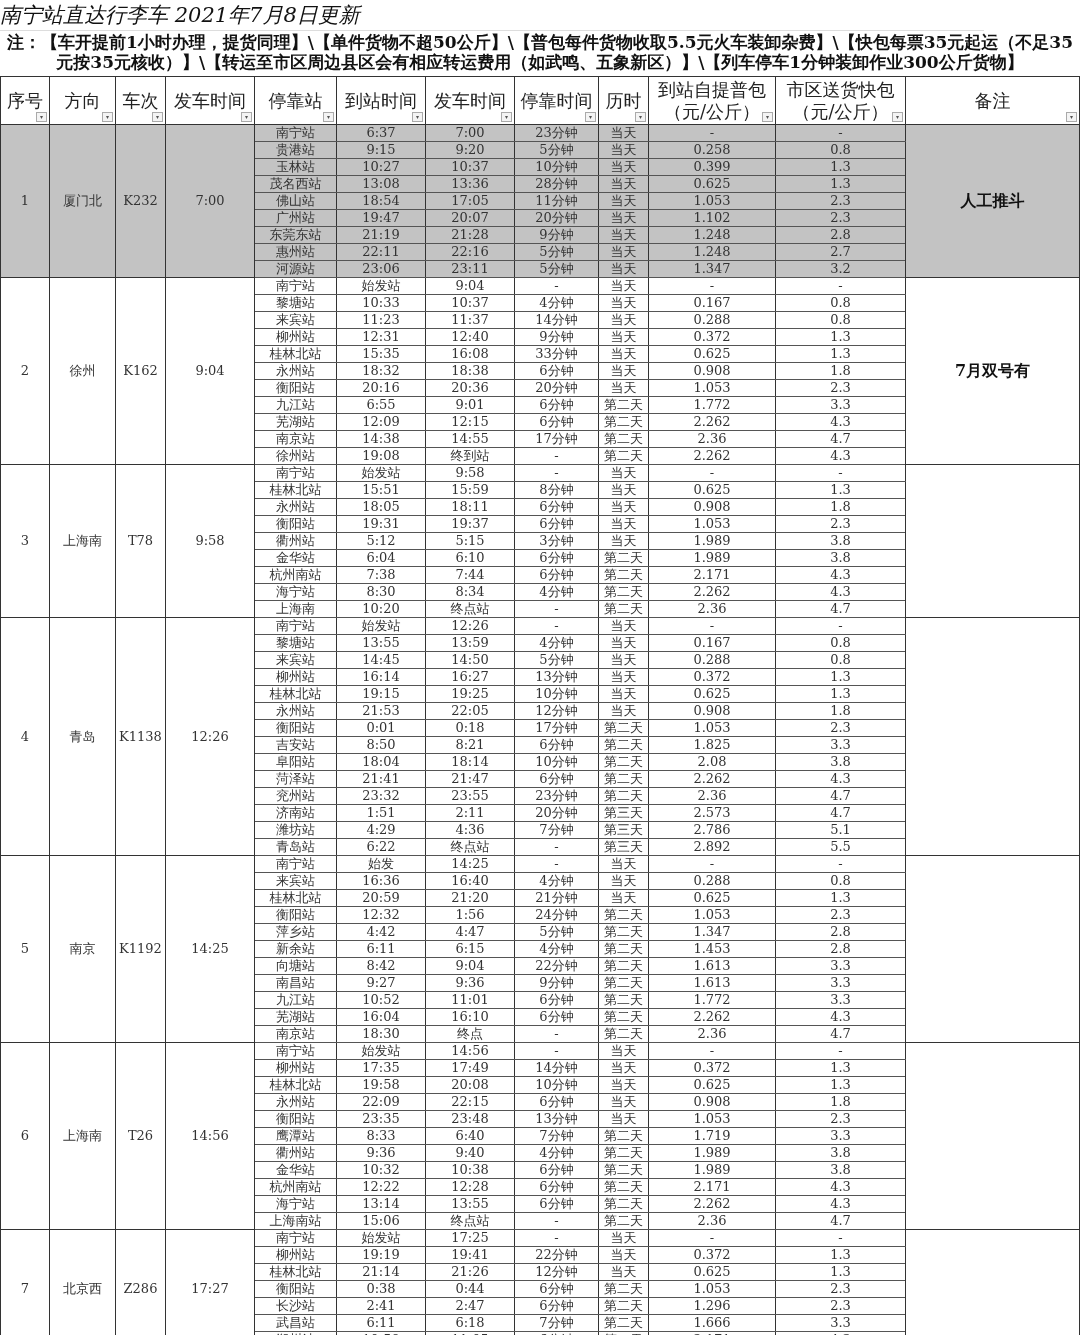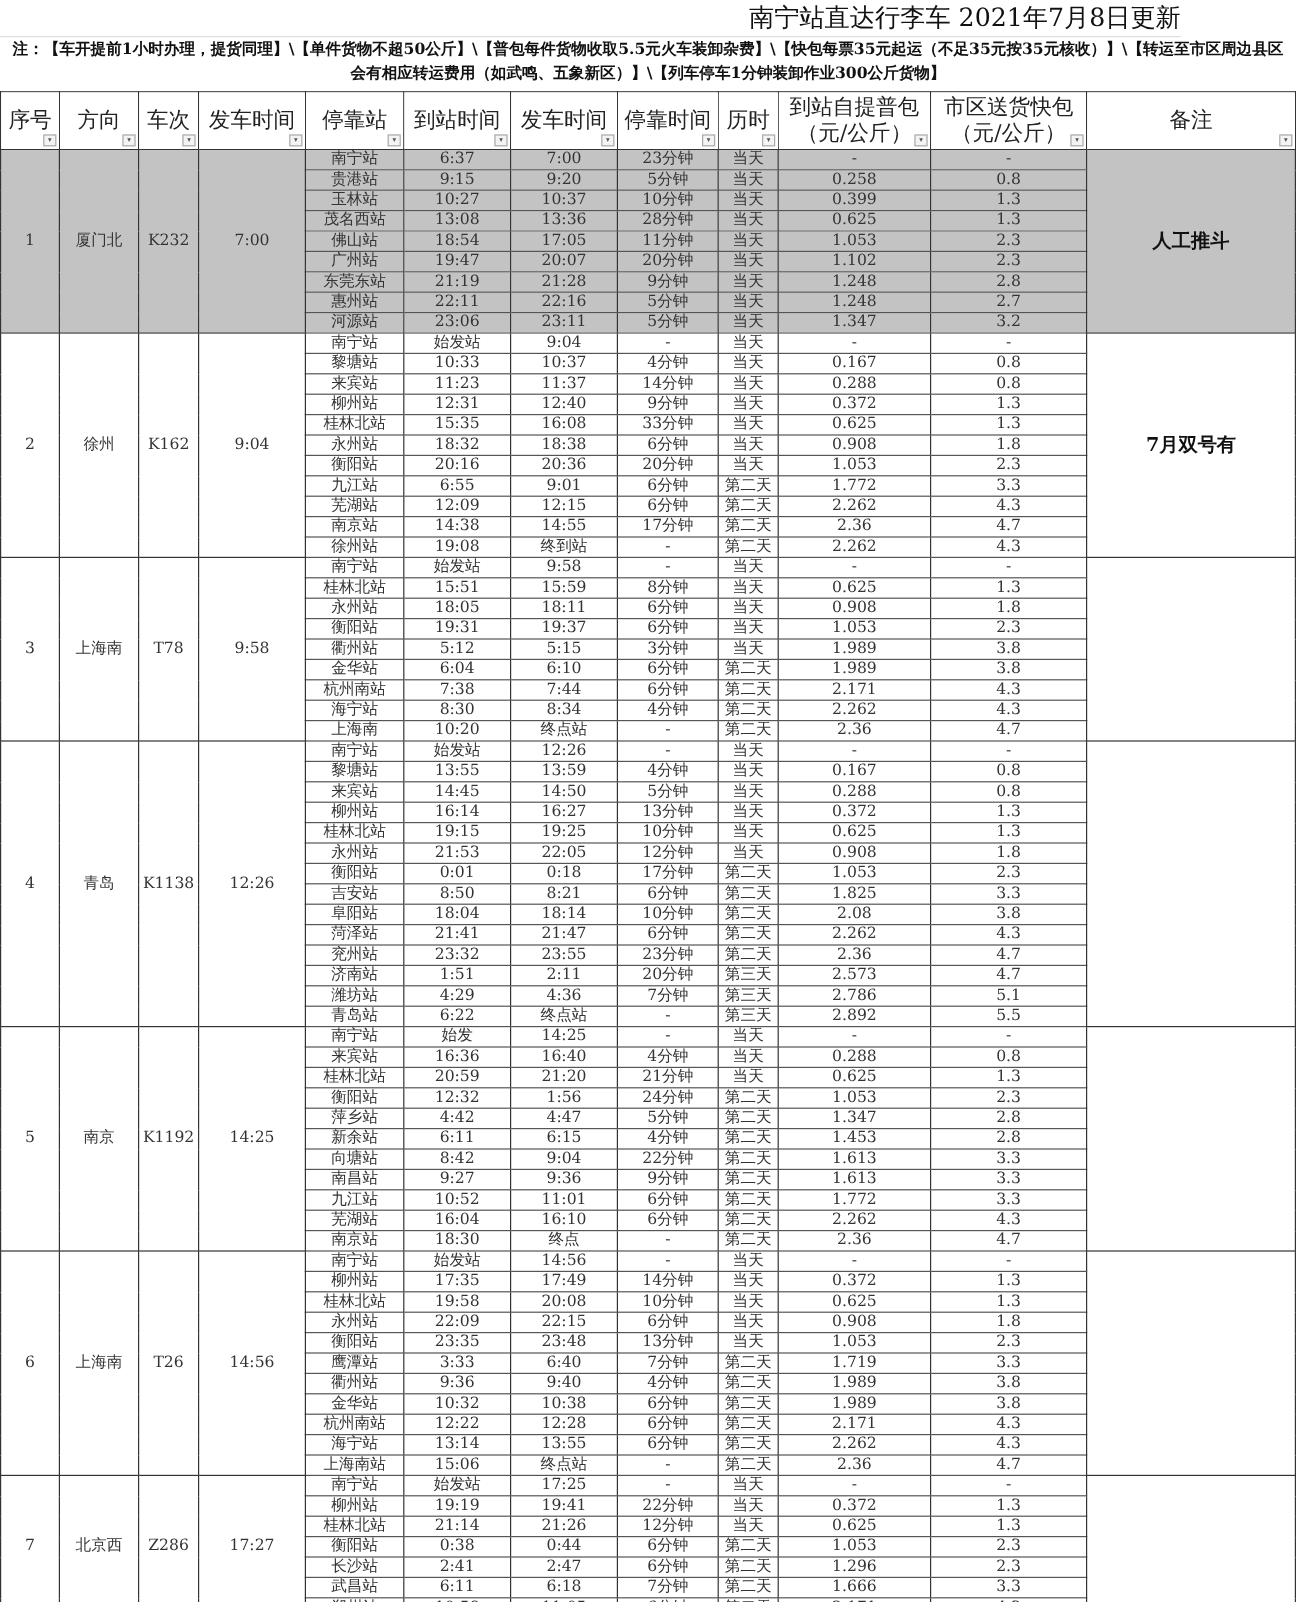--- a/index.html
+++ b/index.html
@@ -1,20 +1,20 @@
 <!DOCTYPE html>
 <html><head>
 <meta charset="utf-8">
 <style>
   html, body { margin:0; padding:0; background:#ffffff; }
   body { width:1080px; height:1335px; overflow:hidden; position:relative;
          font-family:"DejaVu Serif","Liberation Serif",serif; color:#222; }
   .title { position:absolute; left:0; top:0; width:984px; height:30px; line-height:30px;
-           text-align:right; font-size:21px; color:#111; border-bottom:1px solid #ddd; }
-  .note { position:absolute; left:4px; top:32px; width:1072px; font-size:13px; line-height:20px;
+           text-align:left; font-size:21px; color:#111; border-bottom:1px solid #ddd;font-style:italic; }
+  .note { position:absolute; left:4px; top:32px; width:1072px; font-size:17px; line-height:20px;
           text-align:center; color:#111; font-weight:bold; }
   table { position:absolute; left:0; top:76px; border-collapse:collapse; table-layout:fixed; width:1079px; }
   th, td { border:1px solid #333; padding:0; text-align:center; overflow:hidden; white-space:nowrap; }
   th { height:47px; font-size:18px; font-weight:normal; position:relative; background:#fff; line-height:22px; }
   td { height:16px; font-size:13px; line-height:16px; color:#333; }
   td.inner { border-top:1px solid #555; border-bottom:1px solid #555; }
   td.merged { font-size:13px; color:#333; }
   td.remark { font-weight:bold; font-size:16px; color:#111; }
   tr.shade td { background:#c3c3c3; }
   .filter { position:absolute; right:2px; bottom:2px; width:9px; height:8px; border:1px solid #aaa;
@@ -615,21 +615,21 @@
         <td class="inner">衡阳站</td>
         <td class="inner">23:35</td>
         <td class="inner">23:48</td>
         <td class="inner">13分钟</td>
         <td class="inner">当天</td>
         <td class="inner">1.053</td>
         <td class="inner">2.3</td>
       </tr>
       <tr>
         <td class="inner">鹰潭站</td>
-        <td class="inner">3:33</td>
+        <td class="inner">8:33</td>
         <td class="inner">6:40</td>
         <td class="inner">7分钟</td>
         <td class="inner">第二天</td>
         <td class="inner">1.719</td>
         <td class="inner">3.3</td>
       </tr>
       <tr>
         <td class="inner">衢州站</td>
         <td class="inner">9:36</td>
         <td class="inner">9:40</td>

